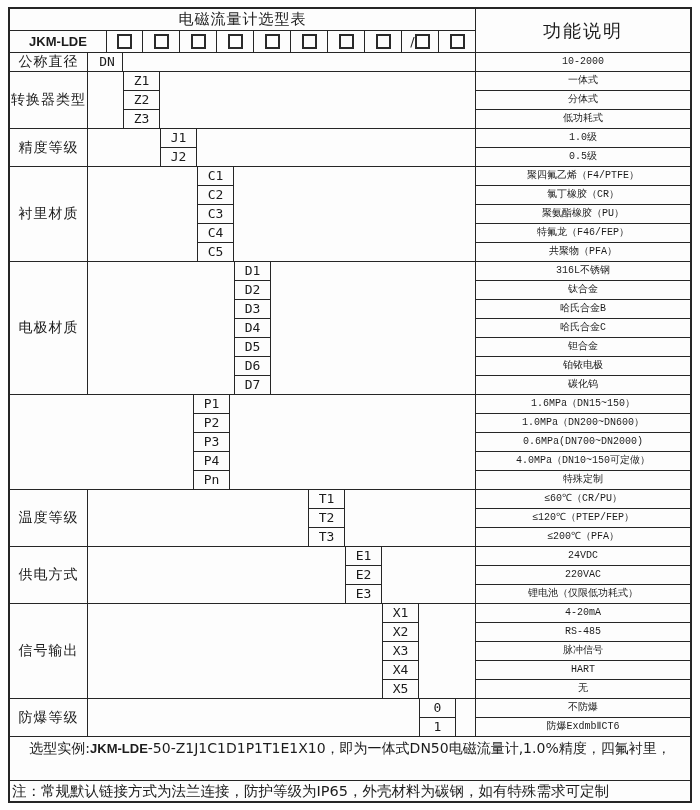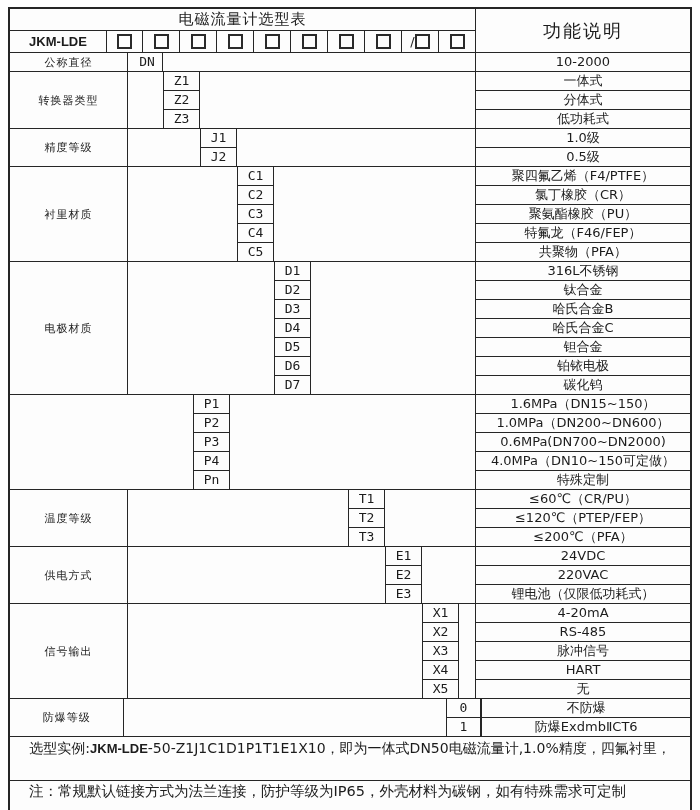--- a/index.html
+++ b/index.html
@@ -20,40 +20,40 @@
   .slot.w-first{width:35px;}
   .slot.w-std{width:37px;border-left:1px solid #262626;}
   .slot .pre{font-size:13px;line-height:19px;}
   .box{display:inline-block;width:11px;height:11px;border:2px solid #2a2a2a;background:#fdfdfd;}
   .func-header{flex:1;border-left:1px solid #262626;display:flex;align-items:center;justify-content:center;
                font-size:18px;letter-spacing:2px;}
 
   
   .group{display:flex;align-items:stretch;}
   .group + .group{border-top:1px solid #262626;}
-  .cat-cell{width:118px;box-sizing:border-box;border-right:1px solid #262626;
-            display:flex;align-items:center;justify-content:center;font-size:11px;letter-spacing:1px;}
+  .cat-cell{width:78px;box-sizing:border-box;border-right:1px solid #262626;
+            display:flex;align-items:center;justify-content:center;font-size:14px;letter-spacing:1px;}
   .lspace{box-sizing:border-box;}
   .codes{box-sizing:border-box;border-left:1px solid #262626;border-right:1px solid #262626;}
   .codes.first-col{border-left:none;}
   .fill{flex:1;}
   .descs{width:215px;box-sizing:border-box;border-left:1px solid #262626;}
   .cell{height:19px;line-height:18px;box-sizing:border-box;border-bottom:1px solid #262626;
         text-align:center;overflow:hidden;white-space:nowrap;}
   .cell:last-child{border-bottom:none;height:18px;}
   .code-cell{font-family:"DejaVu Sans Mono","DejaVu Sans",monospace;font-size:13px;}
   .code-cell.align-left{text-align:center;padding-left:4px;}
-  .desc-cell{font-size:13px;}
+  .desc-cell{font-size:10px;font-family:Liberation Mono, monospace;}
 
   
   .example-row{border-top:1px solid #262626;height:44px;box-sizing:border-box;
                text-align:center;font-size:14px;line-height:21px;padding-top:1px;}
   .example-row .model-name{font-family:"Liberation Sans",sans-serif;font-weight:bold;font-size:13px;}
-  .note-row{border-top:1px solid #262626;height:31px;line-height:20px;box-sizing:border-box;
-            font-size:14.5px;padding-left:19px;white-space:nowrap;overflow:hidden;}
+  .note-row{border-top:1px solid #262626;height:21px;line-height:20px;box-sizing:border-box;
+            font-size:14.5px;padding-left:2px;white-space:nowrap;overflow:hidden;}
 </style>
 </head>
 <body>
 
 <div class="sheet">
 
   <div class="header">
     <div class="header-left">
       <div class="title-cell">电磁流量计选型表</div>
       <div class="model-row">

